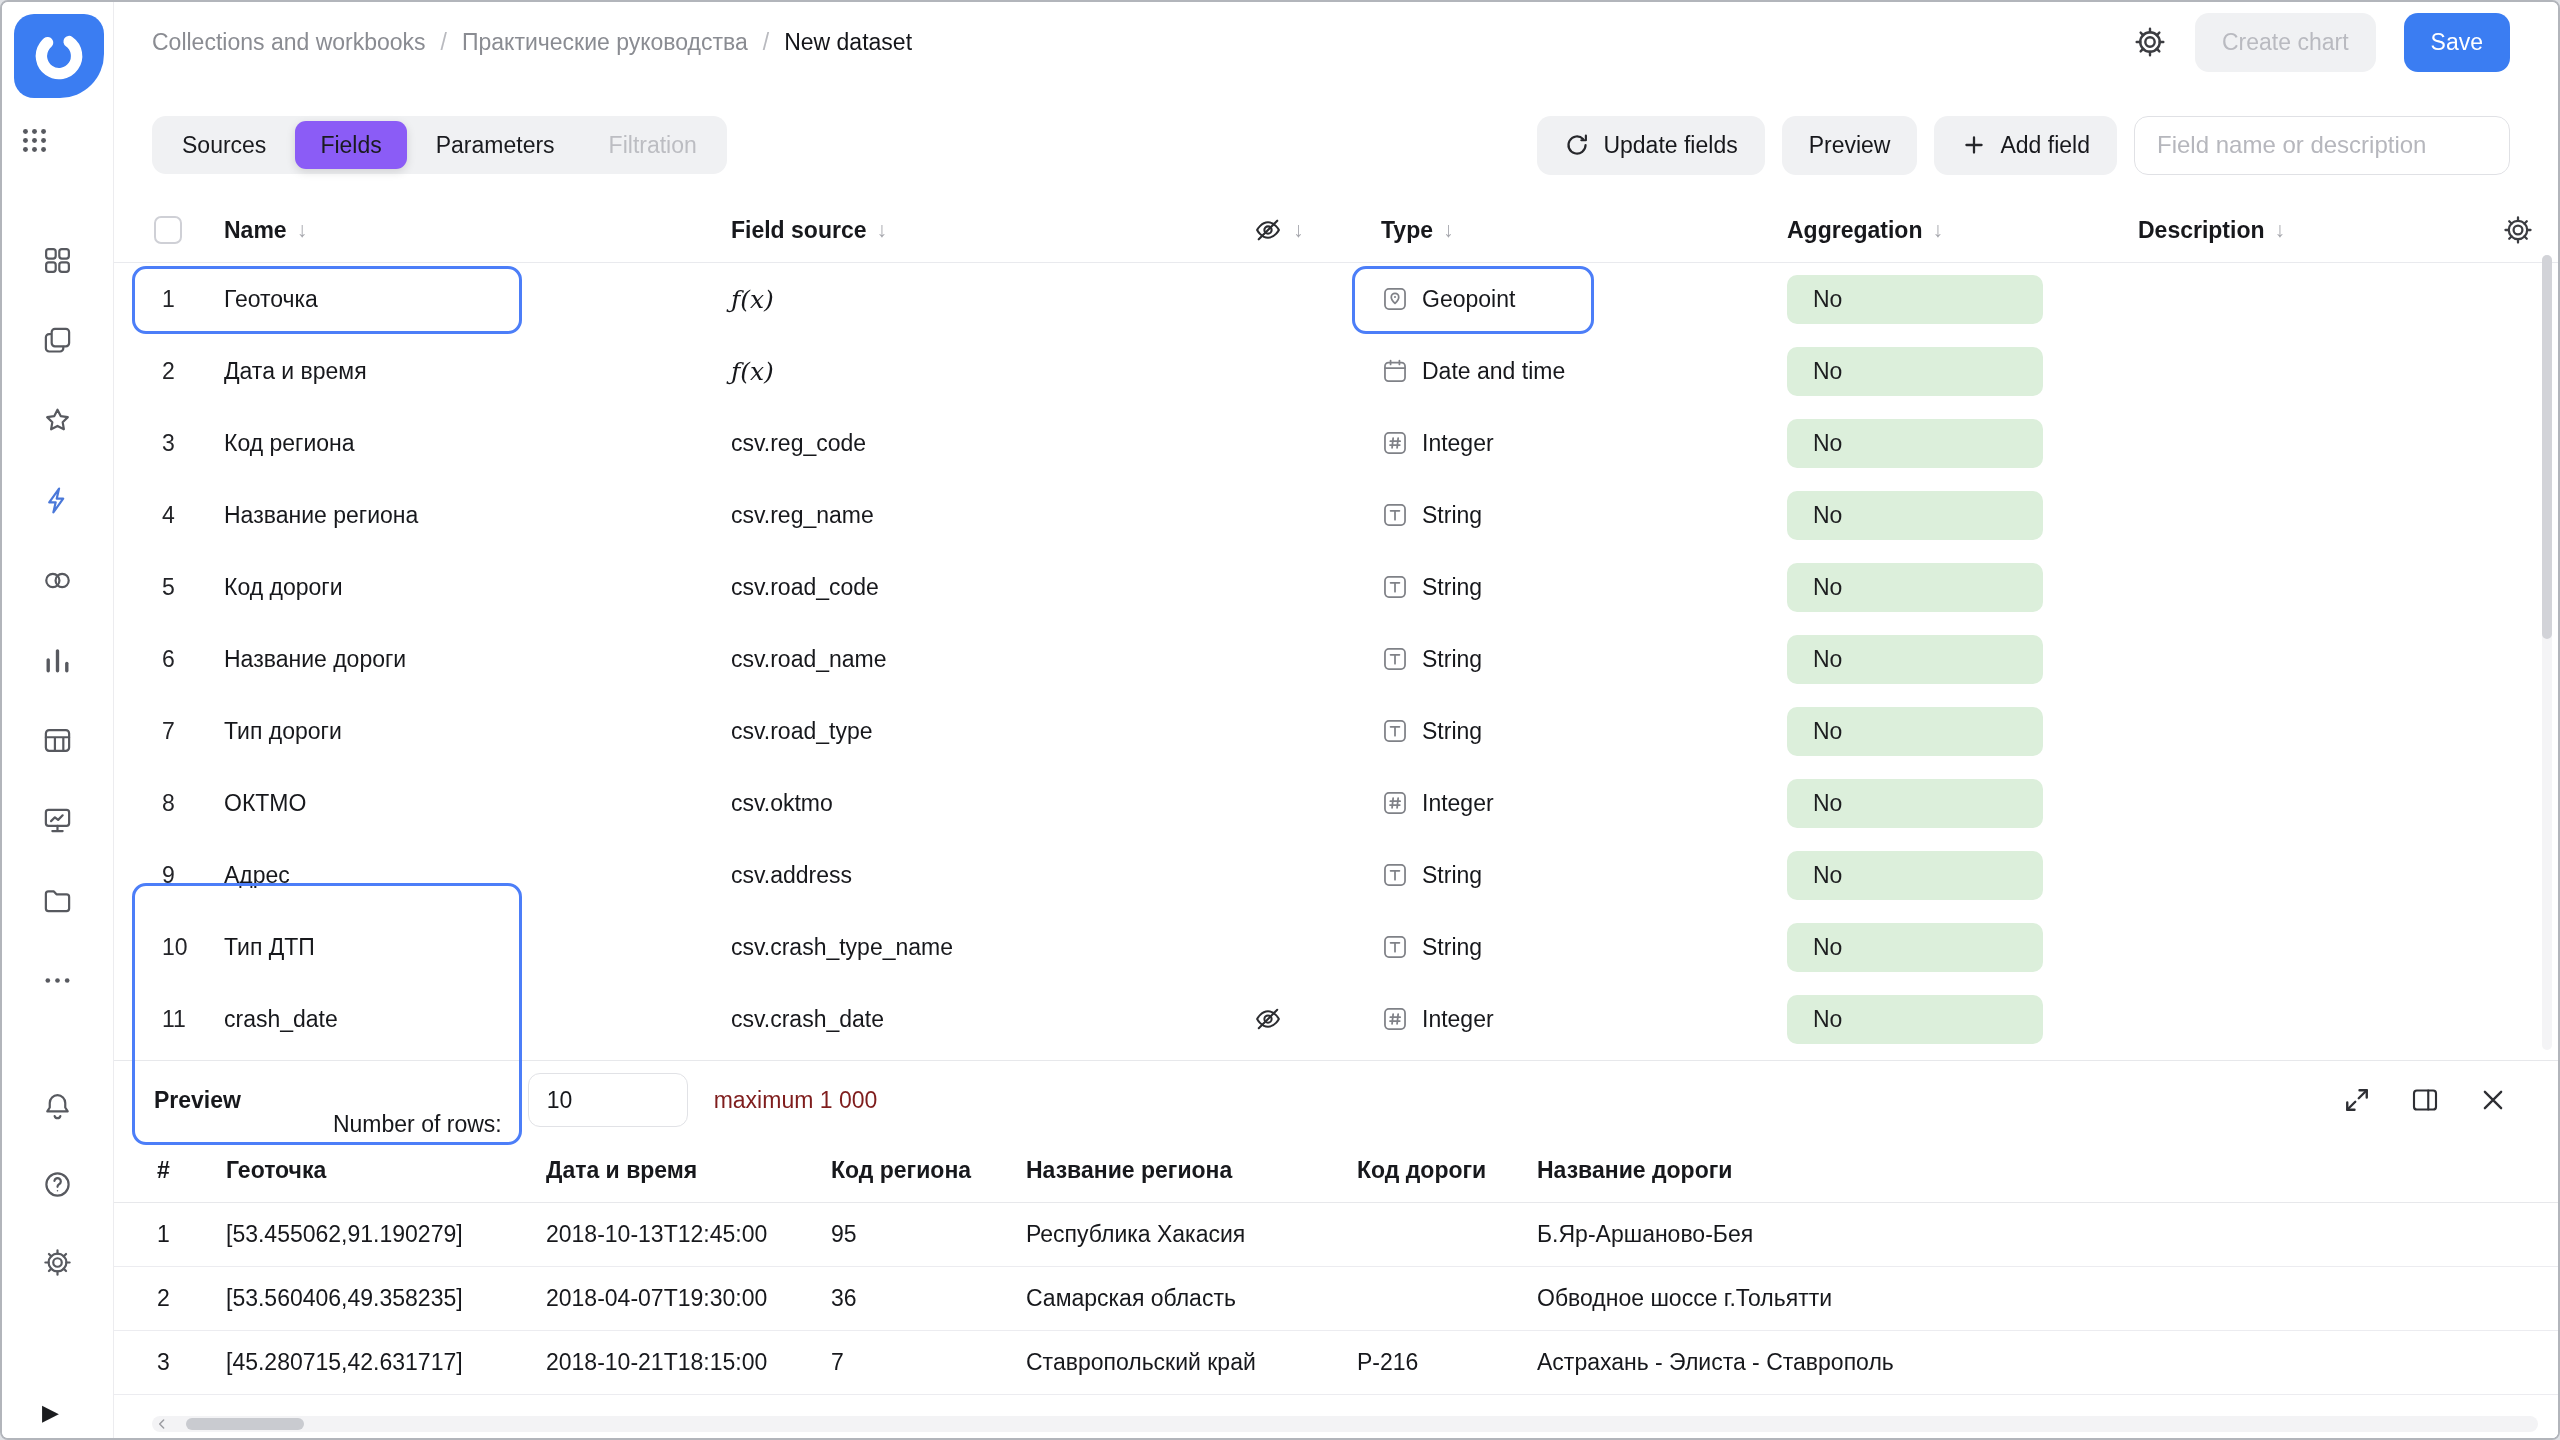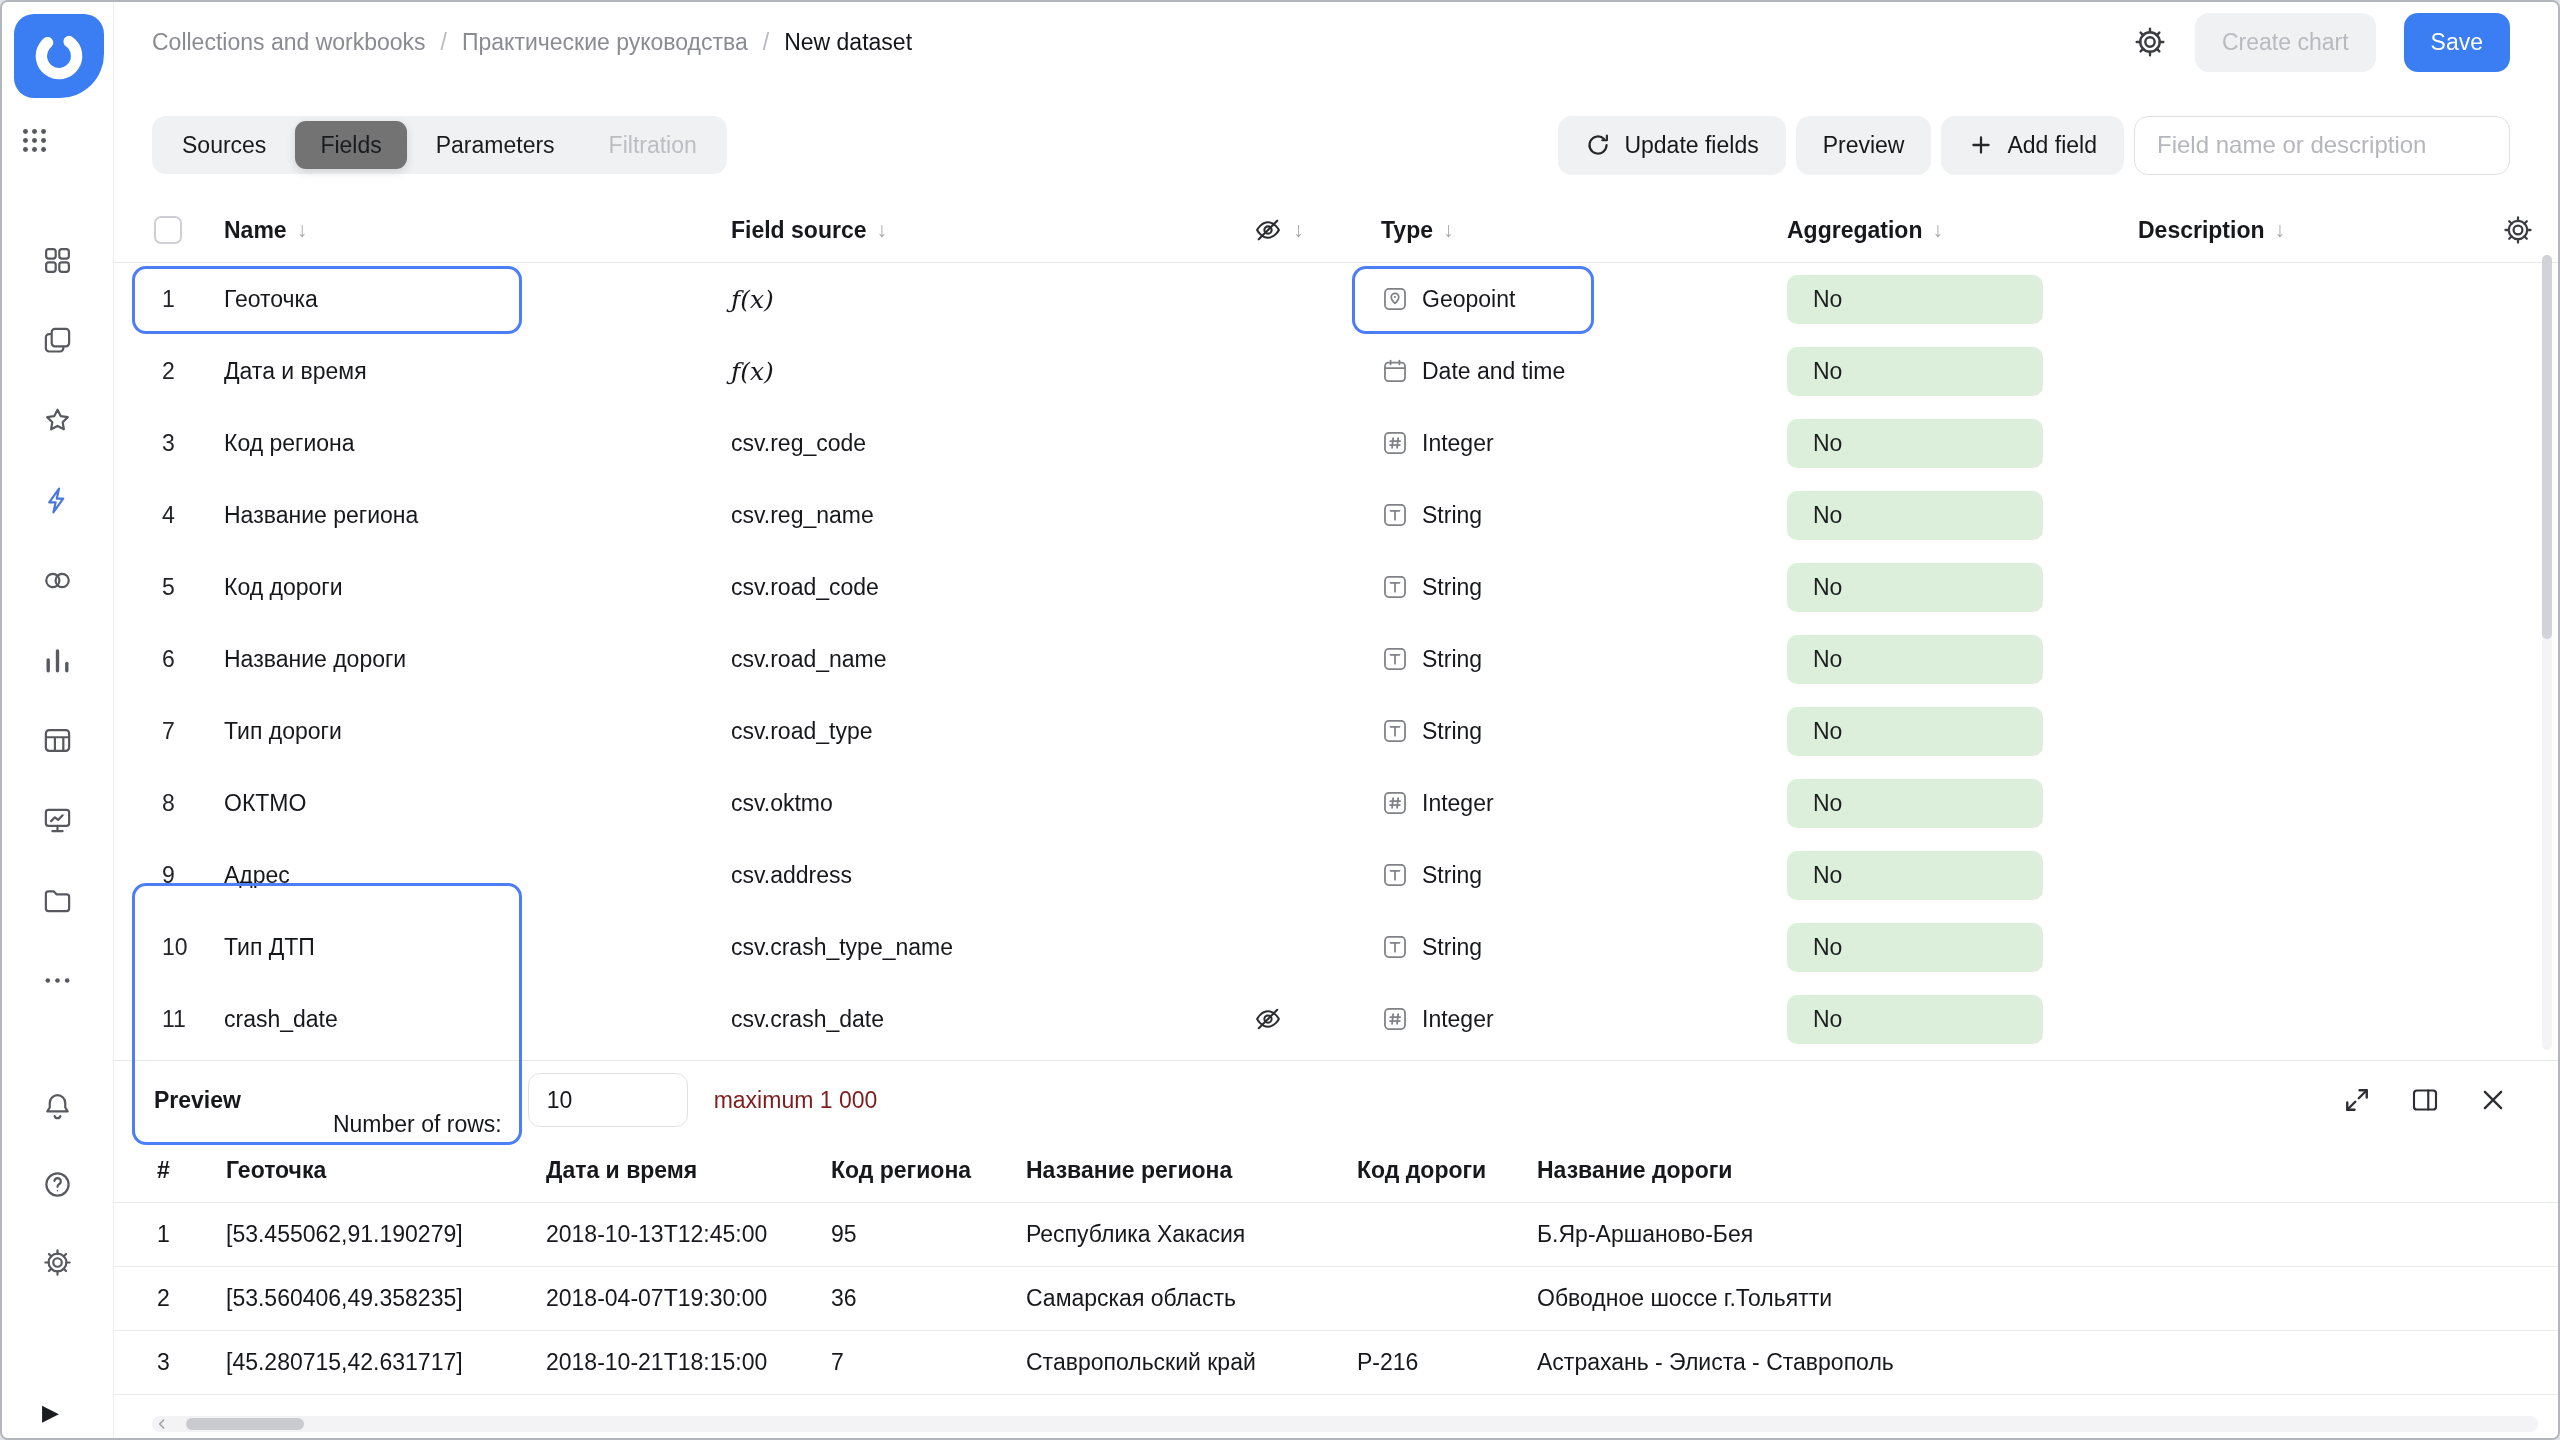--- a/index.html
+++ b/index.html
@@ -30,23 +30,23 @@
   .topbar-gear{width:34px;height:34px;color:#3c3d42;cursor:pointer;display:inline-flex;}
 
   .btn{height:59px;border:none;border-radius:14px;background:#f0f1f3;display:inline-flex;align-items:center;gap:13px;padding:0 27px;font-size:23px;color:#17181c;font-family:inherit;cursor:pointer;white-space:nowrap;}
   .btn .bicon{width:26px;height:26px;display:inline-flex;color:#26272b;}
   .btn-primary{background:var(--accent,#3b7df2);color:#fff;}
   .btn-disabled{color:#b9bac0;}
 
   .toolbar{position:absolute;left:38px;right:48px;top:112px;height:62px;display:flex;align-items:center;}
   .tabs{display:inline-flex;background:#f0f1f3;border-radius:14px;padding:5px;gap:4px;}
   .tab{height:48px;line-height:48px;padding:0 25px;border-radius:11px;color:#1a1b1f;cursor:pointer;white-space:nowrap;}
-  .tab.active{background:#737373;box-shadow:0 3px 10px rgba(0,0,0,.13);}
+  .tab.active{background:#8b5cf6;box-shadow:0 3px 10px rgba(0,0,0,.13);}
   .tab.disabled{color:#bcbdc2;}
-  .toolbar-right{margin-left:auto;display:flex;align-items:flex-start;gap:10px;}
+  .toolbar-right{margin-left:auto;display:flex;align-items:flex-start;gap:17px;}
   .search{width:376px;height:59px;border:1.5px solid #e0e1e5;border-radius:14px;padding:0 22px;font-size:24px;font-family:inherit;color:#17181c;box-sizing:border-box;outline:none;}
   .search::placeholder{color:#b6b7bd;}
 
   
   .fields{position:absolute;left:0;right:0;top:196px;height:862px;}
   .fgrid{display:grid;grid-template-columns:70px 507px 522px 128px 406px 351px 1fr 60px;align-items:center;padding:0 24px 0 40px;box-sizing:border-box;}
   .fhead{height:65px;border-bottom:1px solid #e9eaee;font-weight:bold;}
   .frow{height:72px;}
   .c{display:flex;align-items:center;min-width:0;}
   .hcell{cursor:pointer;}

